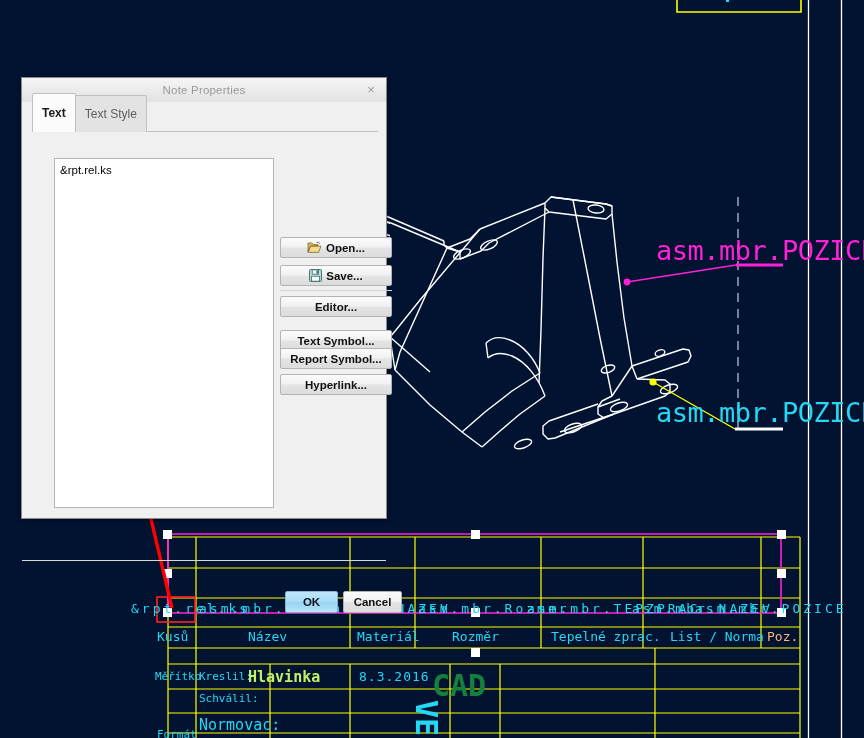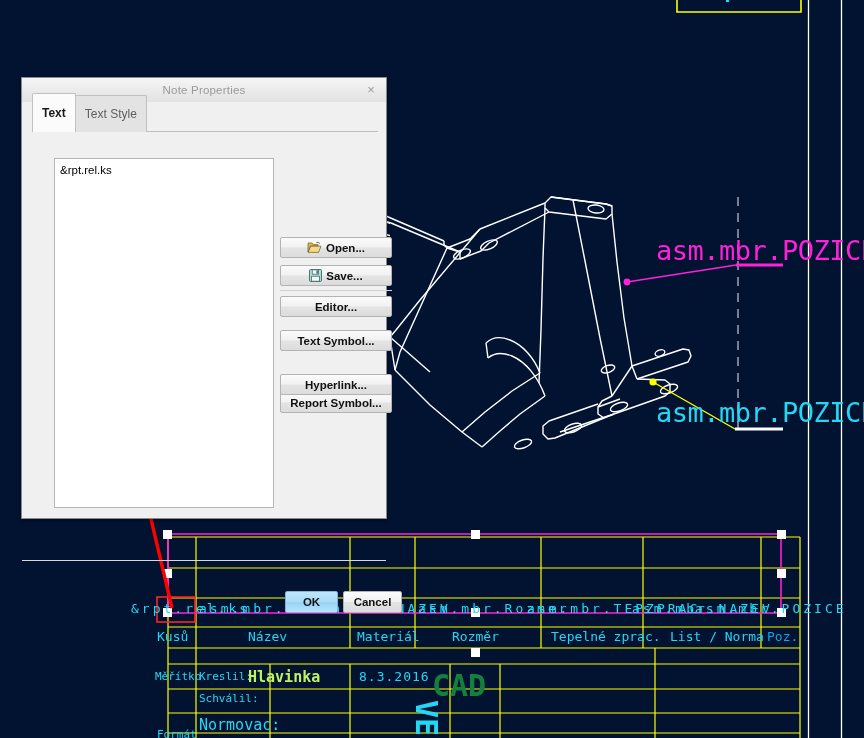--- a/index.html
+++ b/index.html
@@ -128,21 +128,21 @@
     justify-content: center;
     gap: 4px;
     cursor: pointer;
     box-sizing: border-box;
     font-family: "Liberation Sans", sans-serif;
   }
   #btn-open    { left: 258px; top: 135px; }
   #btn-save    { left: 258px; top: 163px; }
   #btn-editor  { left: 258px; top: 194px; }
   #btn-textsym { left: 258px; top: 220px; margin-top: 8px; }
-  #btn-repsym  { left: 258px; top: 246px; margin-top: 44px; }
+  #btn-repsym  { left: 258px; top: 246px; }
   #btn-hyper   { left: 258px; top: 272px; }
   #btn-sep {
     position: absolute;
     left: 258px; top: 188px;
     width: 112px; height: 1px;
     background: #d4d4d4;
   }
   #btn-ok {
     left: 263px; top: 489px;
     width: 53px; height: 22px;
@@ -342,21 +342,21 @@
 <div class="cad-txt" style="left:527px; top:601px; font-size:13px; color:#24d7f2; letter-spacing:3px;">asm.mbr.TEPZPRAC</div>
 <div class="cad-txt" style="left:632px; top:601px; font-size:13px; color:#24d7f2; letter-spacing:3px;">asm.mbr.NAZEV</div>
 <div class="cad-txt" style="left:695px; top:601px; font-size:13px; color:#24d7f2; letter-spacing:3px;">asm.mbr.POZICE</div>
 
 <div class="cad-txt" style="left:157px; top:629px; font-size:13px; color:#24d7f2;">Kusů</div>
 <div class="cad-txt" style="left:248px; top:629px; font-size:13px; color:#24d7f2;">Název</div>
 <div class="cad-txt" style="left:357px; top:629px; font-size:13px; color:#24d7f2;">Materiál</div>
 <div class="cad-txt" style="left:452px; top:629px; font-size:13px; color:#24d7f2;">Rozměr</div>
 <div class="cad-txt" style="left:551px; top:629px; font-size:13px; color:#24d7f2;">Tepelné zprac.</div>
 <div class="cad-txt" style="left:670px; top:629px; font-size:13px; color:#24d7f2;">List / Norma</div>
-<div class="cad-txt" style="left:767px; top:629px; font-size:13px; color:#0ea5e9;">Poz.</div>
+<div class="cad-txt" style="left:767px; top:629px; font-size:13px; color:#fdba74;">Poz.</div>
 
 <div class="cad-txt" style="left:155px; top:670px; font-size:11px; color:#24d7f2;">Měřítko</div>
 <div class="cad-txt" style="left:199px; top:670px; font-size:11px; color:#24d7f2;">Kreslil:</div>
 <div class="cad-txt" style="left:248px; top:668px; font-size:15px; font-weight:bold; color:#bef264;">Hlavinka</div>
 <div class="cad-txt" style="left:359px; top:669px; font-size:13px; color:#24d7f2; letter-spacing:1px;">8.3.2016</div>
 <div class="cad-txt" style="left:199px; top:692px; font-size:11px; color:#24d7f2;">Schválil:</div>
 <div class="cad-txt" style="left:199px; top:716px; font-size:15px; color:#24d7f2;">Normovac:</div>
 <div class="cad-txt" style="left:157px; top:728px; font-size:11px; color:#24d7f2;">Formát</div>
 
 <div class="cad-txt" style="left:432px; top:668px; font-size:30px; font-weight:bold; color:#15803d;">CAD</div>

